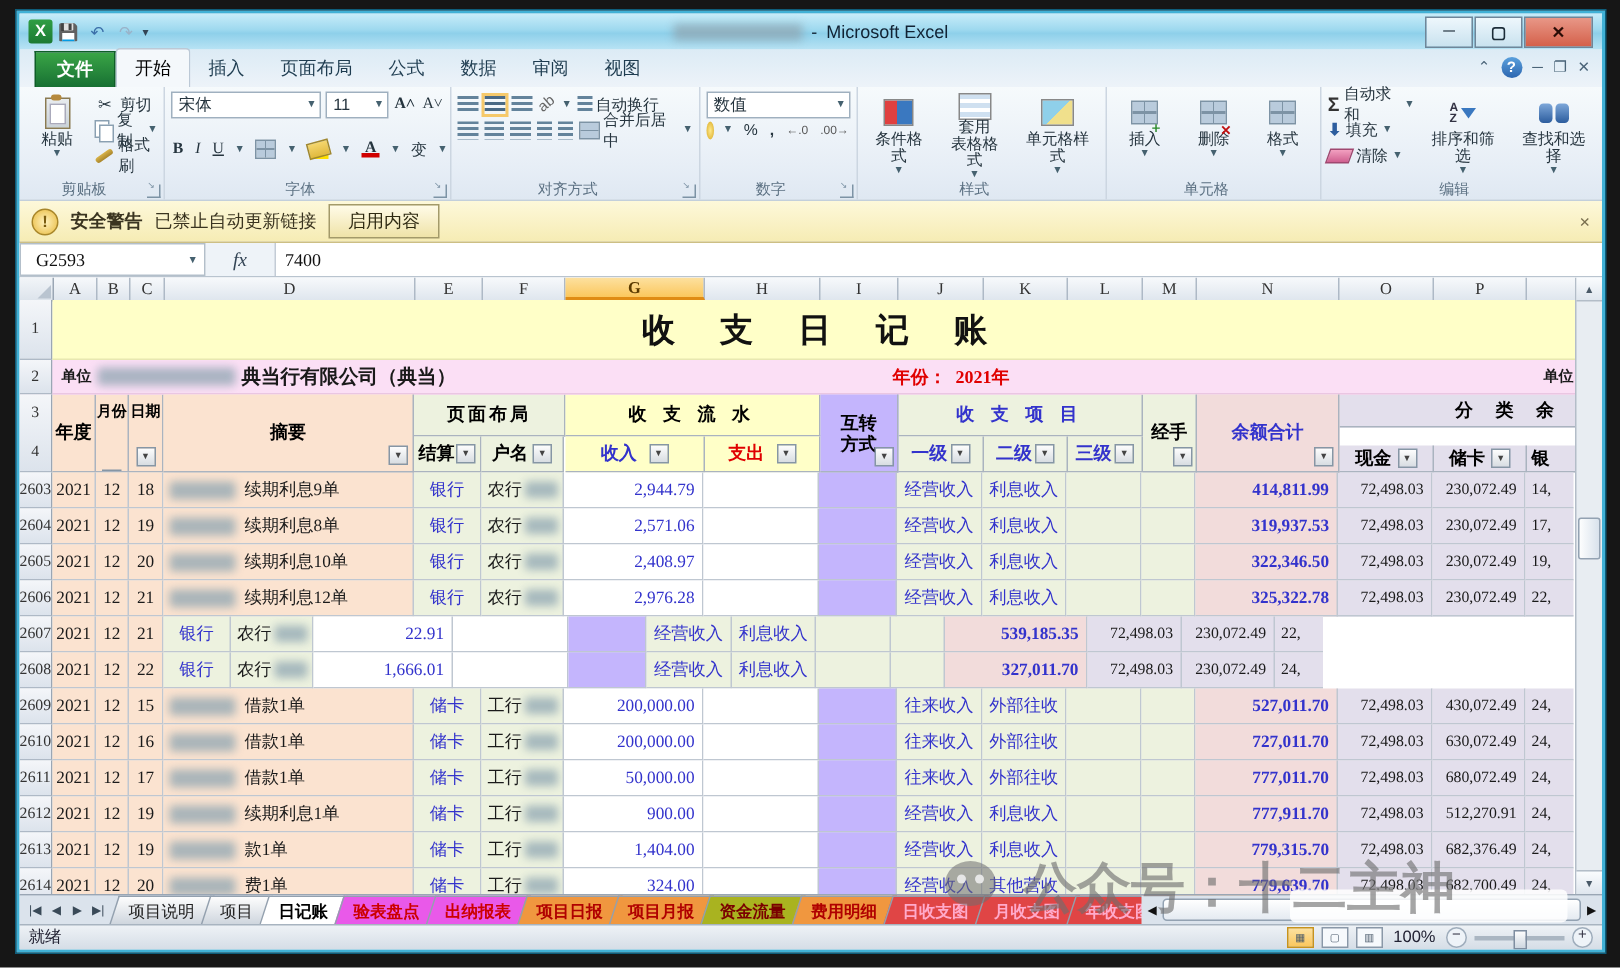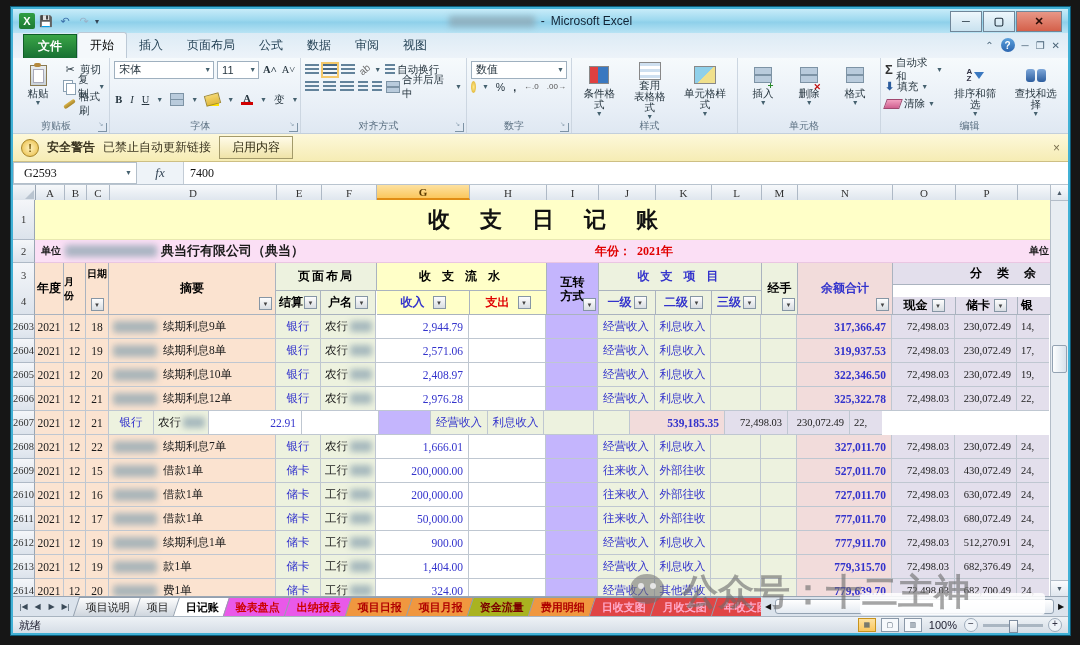--- a/index.html
+++ b/index.html
@@ -150,21 +150,21 @@
   .stab.active{background:#fff;color:#000;font-weight:bold;}
   .stab.magenta{background:#e959e9;color:#cc0000;font-weight:bold;}
   .stab.orange{background:#f0973f;color:#b00000;font-weight:bold;}
   .stab.olive{background:#a9b320;color:#7a0000;font-weight:bold;}
   .stab.red{background:#e04545;color:#ffaacb;font-weight:bold;}
   .hscroll{position:absolute;right:0;top:0;bottom:0;left:748px;display:flex;align-items:center;background:#dbe3ec;}
   .harrow{font-size:8px;color:#111;width:14px;text-align:center;}
   .hthumb{flex:1;height:13px;background:linear-gradient(#ffffff,#e4eaf1);border:1px solid #93a2b2;border-radius:3px;}
   
   .statusbar{height:16px;flex:0 0 16px;background:linear-gradient(#eef2f6,#d5dde6);border-top:1px solid #a8b4c0;
-             display:flex;align-items:center;font-size:11px;color:#223;padding:0 6px;gap:32px;}
+             display:flex;font-size:11px;color:#223;padding:0 6px;gap:32px;}
   .status-right{margin-left:auto;display:flex;align-items:center;gap:5px;}
   .viewbtn{width:16px;height:12px;border:1px solid #8a98a8;background:#f6f9fc;font-size:7px;display:flex;align-items:center;justify-content:center;color:#456;}
   .viewbtn.sel{background:linear-gradient(#fde1a0,#fbc75d);border-color:#c8931c;}
   .zoomtrack{width:60px;height:3px;background:#aab6c2;position:relative;}
   .zoomthumb{position:absolute;left:26px;top:-4px;width:7px;height:11px;background:linear-gradient(#fdfdfd,#cdd6e0);border:1px solid #7e8da0;}
   .zsign{font-size:10px;color:#334;width:12px;text-align:center;border:1px solid #9fadbc;border-radius:50%;height:12px;line-height:10px;background:#eef3f8;}
   
   .watermark{position:absolute;left:630px;top:568px;display:flex;align-items:center;gap:10px;z-index:50;
              pointer-events:none;color:rgba(110,110,110,0.62);font-size:36px;font-weight:bold;
              font-family:"Liberation Sans",sans-serif;white-space:nowrap;}
@@ -491,21 +491,21 @@
       </div>
 
       <div class="r" style="height:52px;">
         <div class="rh" style="flex-direction:column;justify-content:space-around;">
             <span>3</span>
             <span>4</span>
           </div>
         <div class="hcell cA bg-peach hdr" style="display:flex;align-items:center;justify-content:center;">
             <span>年度</span>
           </div>
-        <div class="hcell cB bg-peach hdr" style="display:flex;flex-direction:row;align-items:center;justify-content:space-between;padding:4px 0 3px;gap:32px;">
+        <div class="hcell cB bg-peach hdr" style="display:flex;flex-direction:column;align-items:center;justify-content:space-between;padding:4px 0 3px;gap:32px;">
             <span style="font-size:10px;">月份</span>
             <span class="flt"></span>
           </div>
         <div class="hcell cC bg-peach hdr" style="display:flex;flex-direction:column;align-items:center;justify-content:space-between;padding:4px 0 3px;">
             <span style="font-size:10px;">日期</span>
             <span class="flt"></span>
           </div>
         <div class="hcell cD bg-peach hdr" style="position:relative;display:flex;align-items:center;justify-content:center;">
             <span>摘要</span>
             <span class="flt" style="position:absolute;right:3px;bottom:4px;"></span>
@@ -607,21 +607,21 @@
               <span>农行</span>
               <span class="blurbox" style="width: 22px; height: 11px; margin-left: 2px;"></span>
             </div>
             <div class="c cG bg-white rgt t-blue">2,944.79</div>
             <div class="c cH bg-white"></div>
             <div class="c cI bg-blue"></div>
             <div class="c cJ bg-green ctr t-blue">经营收入</div>
             <div class="c cK bg-green ctr t-blue">利息收入</div>
             <div class="c cL bg-green"></div>
             <div class="c cM bg-green"></div>
-            <div class="c cN bg-pink rgt t-blue bold">317,366.47</div>
+            <div class="c cN bg-pink rgt t-blue bold">414,811.99</div>
             <div class="c cO bg-lav rgt" style="font-size: 10.5px;">72,498.03</div>
             <div class="c cP bg-lav rgt" style="font-size: 10.5px;">230,072.49</div>
             <div class="c cQ bg-lav lft" style="font-size: 10.5px; border-right: none;">14,</div>
           </div>
           <div class="r">
             <div class="rh">2604</div>
             <div class="c cA bg-peach ctr">2021</div>
             <div class="c cB bg-peach ctr">12</div>
             <div class="c cC bg-peach ctr">19</div>
             <div class="c cD bg-peach lft">
@@ -717,24 +717,20 @@
             <div class="c cN bg-pink rgt t-blue bold">539,185.35</div>
             <div class="c cO bg-lav rgt" style="font-size: 10.5px;">72,498.03</div>
             <div class="c cP bg-lav rgt" style="font-size: 10.5px;">230,072.49</div>
             <div class="c cQ bg-lav lft" style="font-size: 10.5px; border-right: none;">22,</div>
           </div>
           <div class="r">
             <div class="rh">2608</div>
             <div class="c cA bg-peach ctr">2021</div>
             <div class="c cB bg-peach ctr">12</div>
             <div class="c cC bg-peach ctr">22</div>
-            <div class="c cD bg-peach lft">
-              <span class="blurbox" style="width: 44px; height: 12px; margin-right: 6px; flex: 0 0 44px;"></span>
-              <span>续期利息7单</span>
-            </div>
             <div class="c cE bg-green ctr t-blue">银行</div>
             <div class="c cF bg-green lft">
               <span>农行</span>
               <span class="blurbox" style="width: 22px; height: 11px; margin-left: 2px;"></span>
             </div>
             <div class="c cG bg-white rgt t-blue">1,666.01</div>
             <div class="c cH bg-white"></div>
             <div class="c cI bg-blue"></div>
             <div class="c cJ bg-green ctr t-blue">经营收入</div>
             <div class="c cK bg-green ctr t-blue">利息收入</div>

